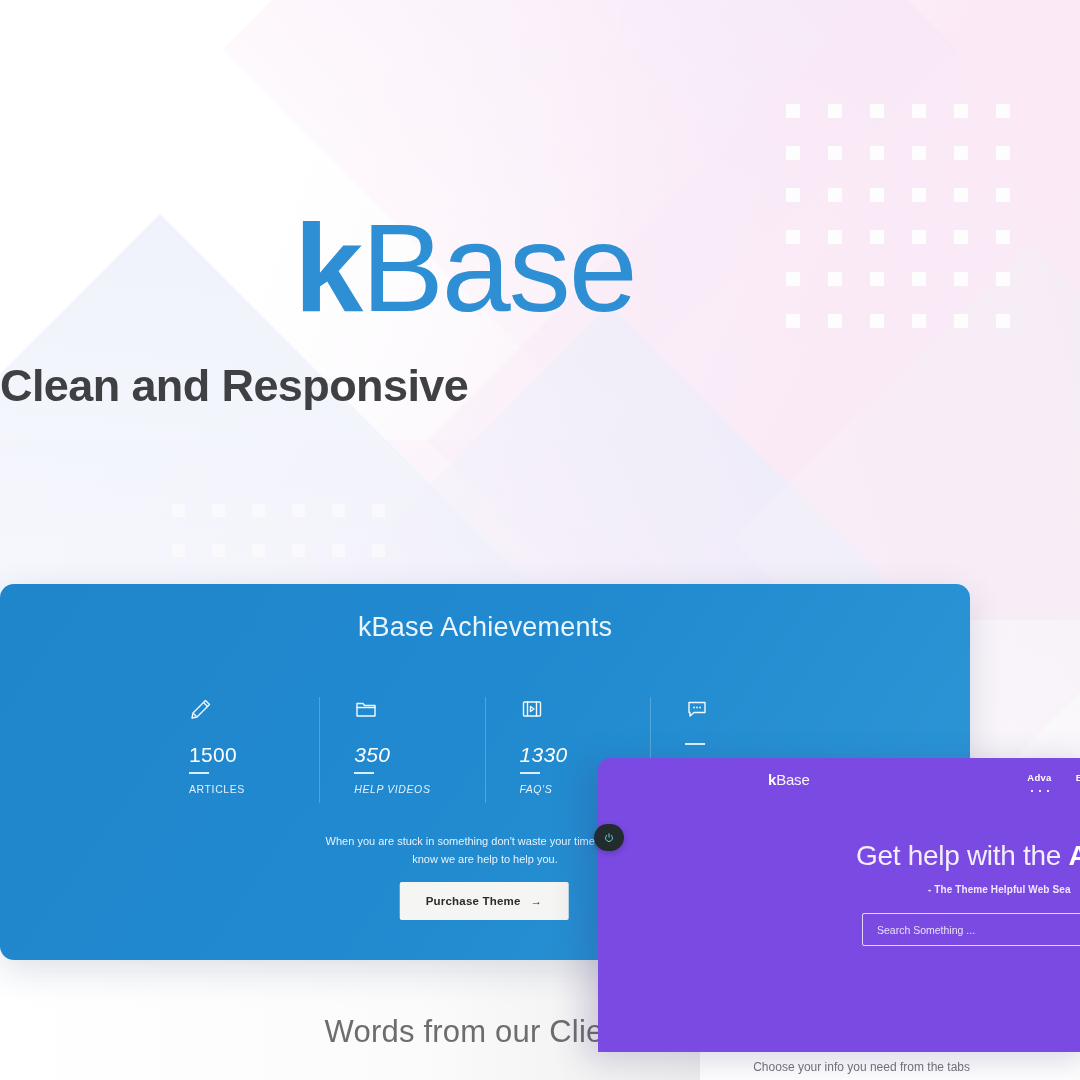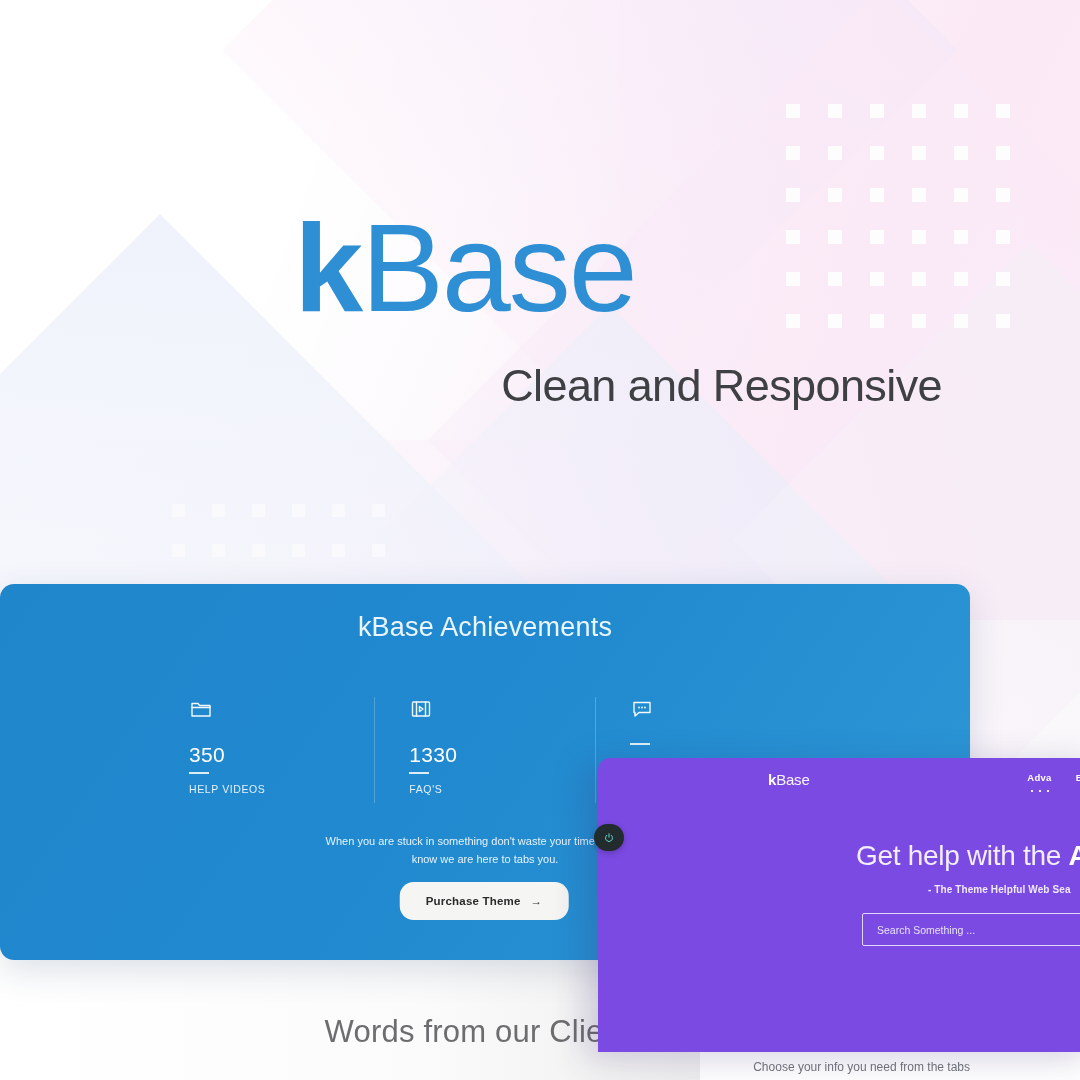--- a/index.html
+++ b/index.html
@@ -109,26 +109,26 @@
     color: #2e8fd4;
     letter-spacing: -2px;
     font-family: "Liberation Sans", sans-serif;
     filter: blur(.4px);
   }
   .hero-logo .k { font-weight: 700; }
   .hero-logo .rest { font-weight: 300; }
 
   .hero-heading {
     position: absolute;
-    left: 12px; top: 362px;
+    left: 0; top: 362px;
     width: 930px;
-    text-align: right;
+    text-align: left;
     font-size: 45px;
     line-height: 1.07;
-    font-weight: 400;
+    font-weight: 700;
     color: #3f4044;
     letter-spacing: -0.6px;
   }
 
   
   .blue-panel {
     position: absolute;
     left: 0; top: 584px;
     width: 970px;
     height: 376px;
@@ -154,21 +154,21 @@
     width: 660px;
     display: flex;
   }
   .stat {
     position: relative;
     flex: 1;
     padding-left: 34px;
     padding-right: 10px;
     min-height: 106px;
   }
-  .stat + .stat { border-left: 1px solid rgba(255,255,255,.22); }
+  .stat + .stat { border-left: 1px solid rgba(255,255,255,.22); font-style: italic; }
 
   .stat-icon {
     width: 24px; height: 24px;
     margin-bottom: 22px;
     color: #ffffff;
     opacity: .95;
   }
   .stat-icon svg { display: block; width: 24px; height: 24px; }
 
   .stat-value {
@@ -203,21 +203,21 @@
 
   .purchase-btn {
     position: absolute;
     left: 50%;
     top: 298px;
     transform: translateX(-50%);
     margin-left: -1px;
     background: #f5f5f3;
     color: #2b2b2b;
     border: none;
-    border-radius: 14px;
+    border-radius: 2px;
     font-size: 11.5px;
     font-weight: 700;
     letter-spacing: .2px;
     padding: 13px 26px;
     cursor: pointer;
     font-family: "Liberation Sans", sans-serif;
     white-space: nowrap;
     text-align: center;
   }
   .purchase-btn .arrow { margin-left: 10px; font-weight: 400; }
@@ -438,20 +438,32 @@
   <div class="testimonial">
     <div class="testimonial-title">Words from our Clients</div>
     <div class="testimonial-sub">Choose your info you need from the tabs</div>
   </div>
 
   <section class="blue-panel">
     <div class="blue-panel-title">kBase Achievements</div>
 
     <div class="stats-row">
 
+      <div class="stat">
+        <div class="stat-icon">
+          <svg viewBox="0 0 24 24" fill="none" stroke="currentColor" stroke-width="1.4" stroke-linecap="round" stroke-linejoin="round">
+            <path d="M16.5 3.5l4 4L8 20l-5 1 1-5z"></path>
+              <path d="M14.5 5.5l4 4"></path>
+              <path d="M5 17l2 2"></path>
+          </svg>
+        </div>
+        <div class="stat-value">1500</div>
+        <div class="stat-rule"></div>
+        <div class="stat-label">ARTICLES</div>
+      </div>
 
       <div class="stat">
         <div class="stat-icon">
           <svg viewBox="0 0 24 24" fill="none" stroke="currentColor" stroke-width="1.4" stroke-linecap="round" stroke-linejoin="round">
             <path d="M3 6.5h6l1.6 2H21V19H3z"></path>
               <path d="M3 10.5h18"></path>
           </svg>
         </div>
         <div class="stat-value">350</div>
         <div class="stat-rule"></div>
@@ -482,21 +494,21 @@
         </div>
         <div class="stat-value"></div>
         <div class="stat-rule"></div>
         <div class="stat-label"></div>
       </div>
 
     </div>
 
     <p class="blue-copy">
       <span>When you are stuck in something don't waste your time just let us</span><br>
-      <span>know we are here to tabs you.</span>
+      <span>know we are help to help you.</span>
     </p>
 
     <button class="purchase-btn">
       <span>Purchase Theme</span><span class="arrow">→</span>
     </button>
   </section>
 
   <div class="power-btn">
     <svg viewBox="0 0 24 24" fill="none" stroke="#5fd6cf" stroke-width="2" stroke-linecap="round">
       <path d="M12 3.5v7"></path>

